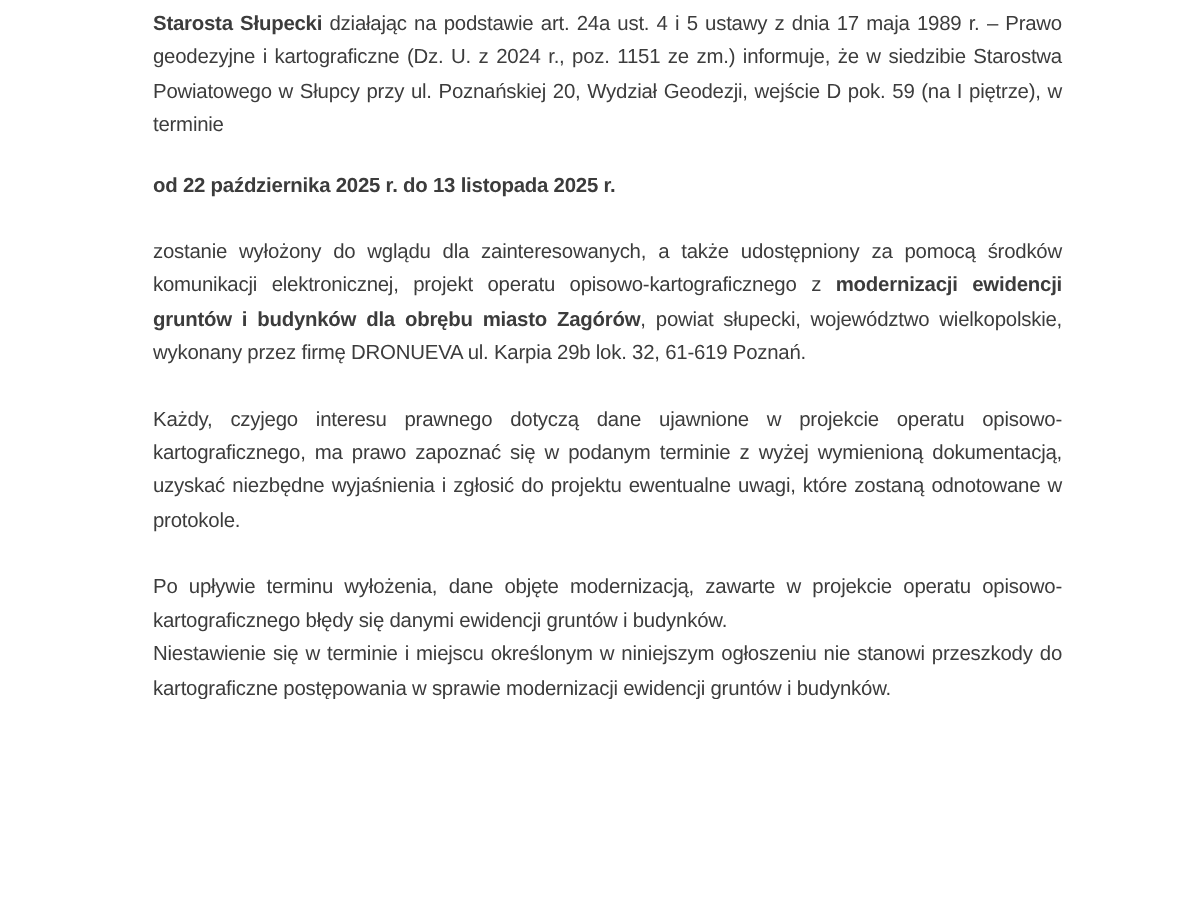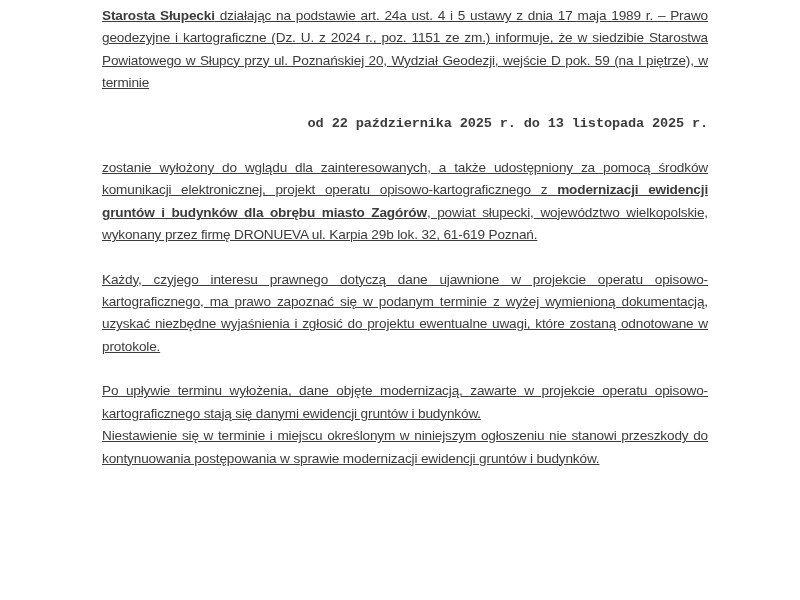--- a/index.html
+++ b/index.html
@@ -22,28 +22,26 @@
       width: 606px;
       font-size: 13.6px;
       line-height: 22.4px;
       letter-spacing: -0.15px;
       filter: blur(0.35px);
     }
     .para {
       margin: 0;
       text-align: justify;
       text-align-last: left;
-      text-decoration: underline;
     }
     .para-first { margin-top: 5px; }
     .center {
-      text-align: right;
+      text-align: left;
       font-weight: bold;
       margin: 0;
-      font-family: Liberation Mono, monospace;
     }
     .term-block { margin-top: 18px; }
     .gap { height: 22px; }
     .b { font-weight: bold; }
   </style>
 </head>
 <body>
 
 <div class="page">
 
@@ -56,16 +54,16 @@
   <div class="gap"></div>
 
   <p class="para"><span>zostanie wyłożony do wglądu dla zainteresowanych, a także udostępniony za pomocą środków komunikacji elektronicznej, projekt operatu opisowo-kartograficznego z </span><span class="b">modernizacji ewidencji gruntów i budynków dla obrębu miasto Zagórów</span><span>, powiat słupecki, województwo wielkopolskie, wykonany przez firmę DRONUEVA ul. Karpia 29b lok. 32, 61-619 Poznań.</span></p>
 
   <div class="gap"></div>
 
   <p class="para">Każdy, czyjego interesu prawnego dotyczą dane ujawnione w projekcie operatu opisowo-kartograficznego, ma prawo zapoznać się w podanym terminie z wyżej wymienioną dokumentacją, uzyskać niezbędne wyjaśnienia i zgłosić do projektu ewentualne uwagi, które zostaną odnotowane w protokole.</p>
 
   <div class="gap"></div>
 
-  <p class="para">Po upływie terminu wyłożenia, dane objęte modernizacją, zawarte w projekcie operatu opisowo-kartograficznego stają się danymi ewidencji gruntów i budynków.</p>
-  <p class="para">Niestawienie się w terminie i miejscu określonym w niniejszym ogłoszeniu nie stanowi przeszkody do kontynuowania postępowania w sprawie modernizacji ewidencji gruntów i budynków.</p>
+  <p class="para">Po upływie terminu wyłożenia, dane objęte modernizacją, zawarte w projekcie operatu opisowo-kartograficznego błędy się danymi ewidencji gruntów i budynków.</p>
+  <p class="para">Niestawienie się w terminie i miejscu określonym w niniejszym ogłoszeniu nie stanowi przeszkody do kartograficzne postępowania w sprawie modernizacji ewidencji gruntów i budynków.</p>
 
 </div>
 
 </body></html>

